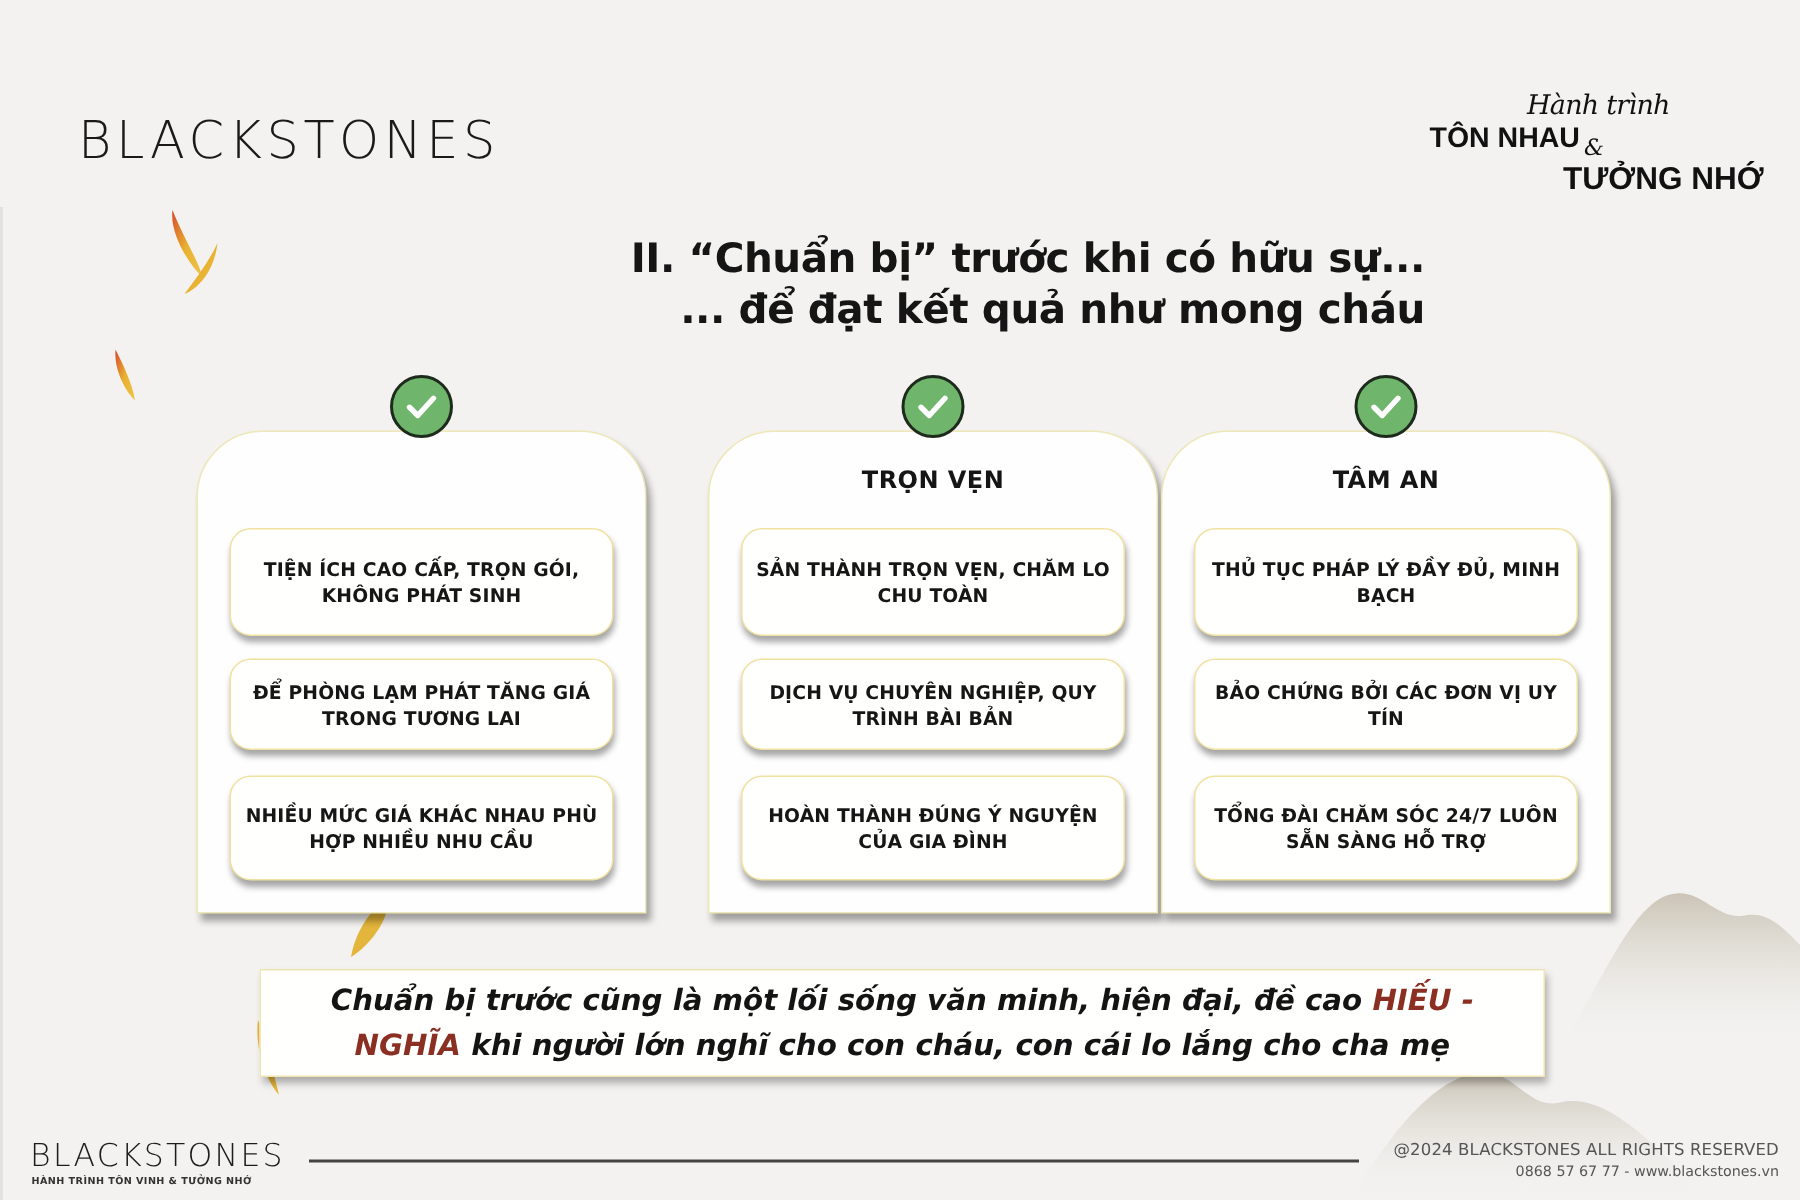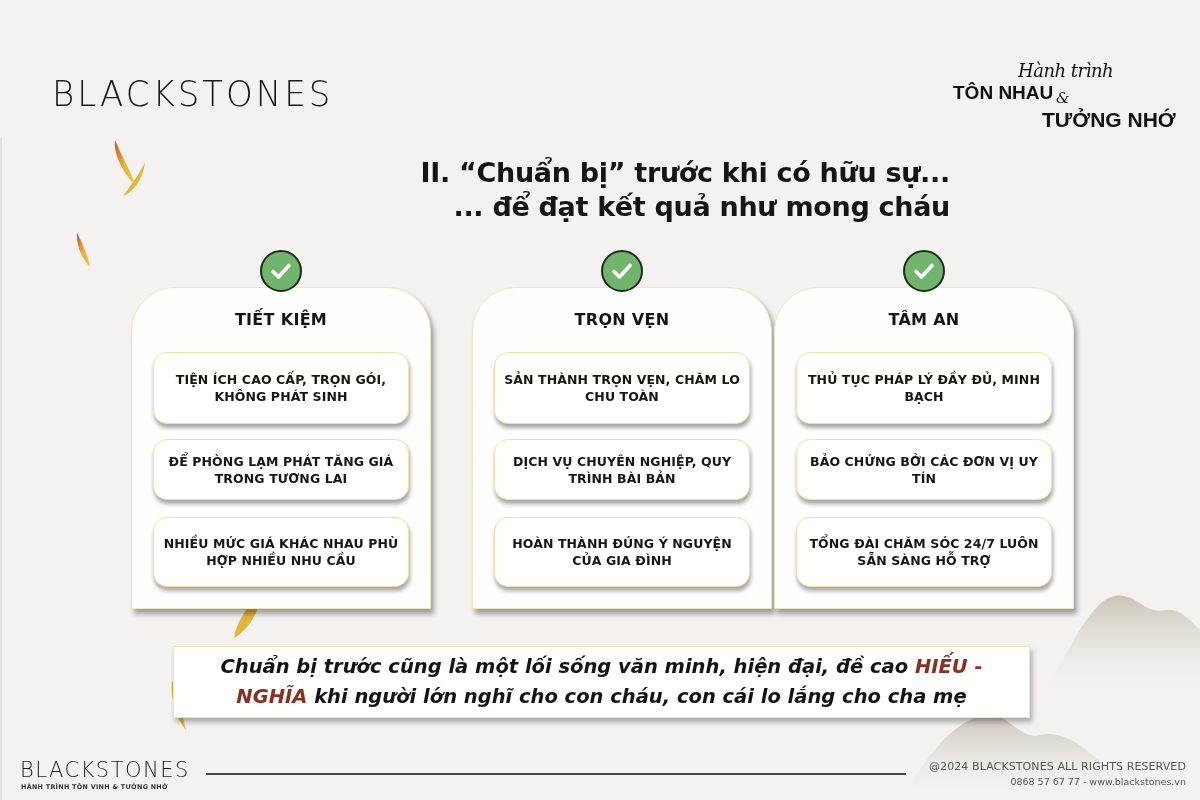--- a/index.html
+++ b/index.html
@@ -168,21 +168,20 @@
     <div>II. “Chuẩn bị” trước khi có hữu sự...</div>
     <div>... để đạt kết quả như mong cháu</div>
   </div>
 
   <div class="column col-1">
     <div class="check">
       <svg viewBox="0 0 24 24">
           <path d="M4 12.5 L9.5 18 L20 6.5" fill="none" stroke="#fff" stroke-width="3.6" stroke-linecap="round" stroke-linejoin="round"></path>
         </svg>
     </div>
-    <div class="col-heading">TIẾT KIỆM</div>
     <div class="item item-1">TIỆN ÍCH CAO CẤP, TRỌN GÓI, KHÔNG PHÁT SINH</div>
     <div class="item item-2">ĐỂ PHÒNG LẠM PHÁT TĂNG GIÁ TRONG TƯƠNG LAI</div>
     <div class="item item-3">NHIỀU MỨC GIÁ KHÁC NHAU PHÙ HỢP NHIỀU NHU CẦU</div>
   </div>
 
   <div class="column col-2">
     <div class="check">
       <svg viewBox="0 0 24 24">
           <path d="M4 12.5 L9.5 18 L20 6.5" fill="none" stroke="#fff" stroke-width="3.6" stroke-linecap="round" stroke-linejoin="round"></path>
         </svg>

